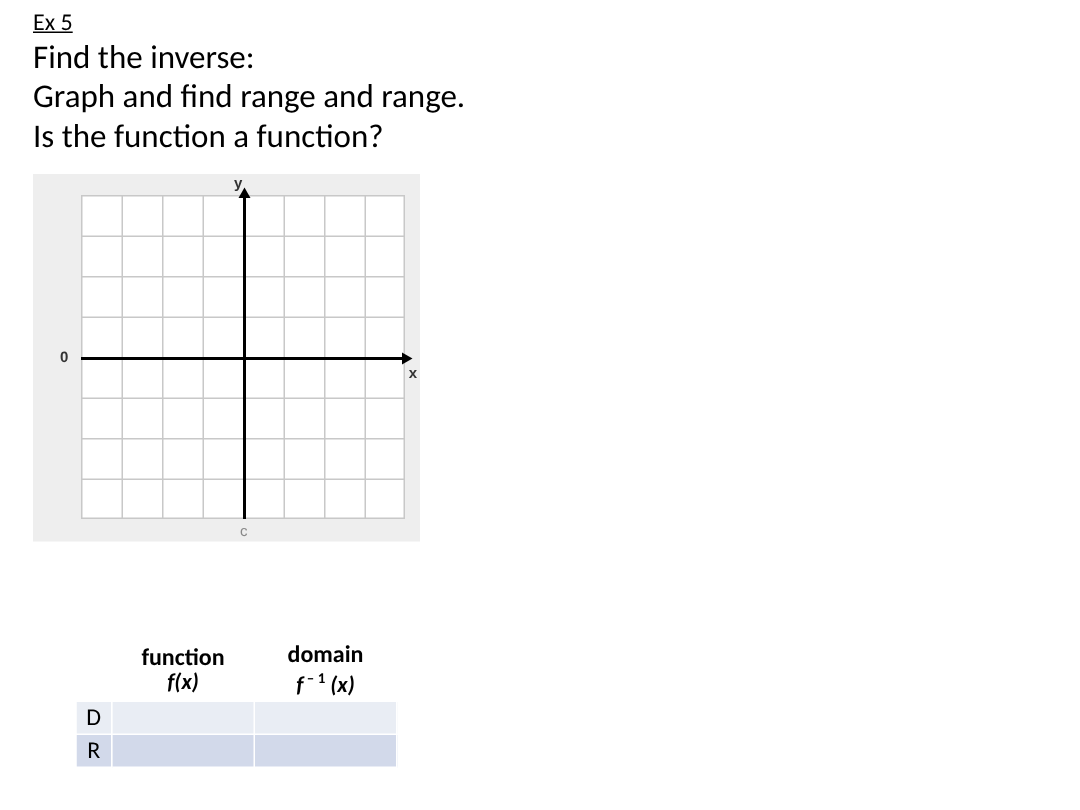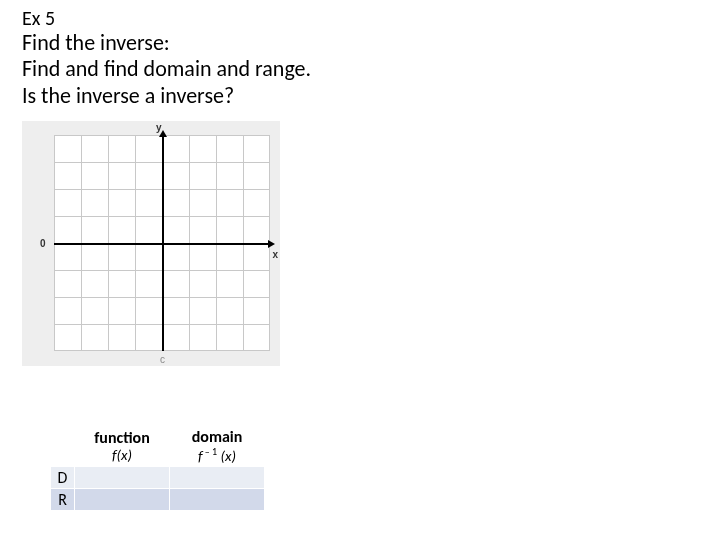--- a/index.html
+++ b/index.html
@@ -6,21 +6,22 @@
   body {
     width: 720px;
     height: 540px;
     background: #fff;
     font-family: Calibri, Arial, sans-serif;
     color: #000;
     padding: 6px 22px;
     position: relative;
   }
   .title {
-    font-size: 20px;
+    font-size: 16px;
+    text-decoration: underline;
     margin-bottom: 0px;
   }
   .prompt-line {
     font-size: 22px;
     line-height: 1.2;
     display: flex;
     align-items: flex-end;
     gap: 10px;
   }
   .formula {
@@ -131,21 +132,21 @@
     line-height: 1.1;
     text-align: center;
   }
   .dr-table thead th.corner {
     width: 24px;
     background: #fff;
   }
   .dr-table .sub {
     display: block;
     font-style: italic;
-    font-weight: normal;
+    font-weight: bold;
     font-size: 15px;
   }
   .dr-table tbody td.rowlabel {
     background: #e9edf4;
     width: 24px;
     height: 22px;
     font-weight: normal;
   }
   .dr-table tbody td.cell {
     background: #e9edf4;
@@ -163,22 +164,22 @@
   }
 </style>
 </head>
 <body>
 
 <div class="title">Ex 5</div>
 
 <div class="prompt-line">
   <span>Find the inverse:</span>
 </div>
-<div class="prompt-line">Find and find domain and range.</div>
-<div class="prompt-line">Is the inverse a inverse?</div>
+<div class="prompt-line">Graph and find range and range.</div>
+<div class="prompt-line">Is the function a function?</div>
 
 <div class="graph-wrap">
   <div class="graph-grid">
 
     <div class="grid-line-v" style="left:0"></div>
     <div class="grid-line-v" style="left:27px"></div>
     <div class="grid-line-v" style="left:54px"></div>
     <div class="grid-line-v" style="left:81px"></div>
     <div class="grid-line-v" style="left:135px"></div>
     <div class="grid-line-v" style="left:162px"></div>

